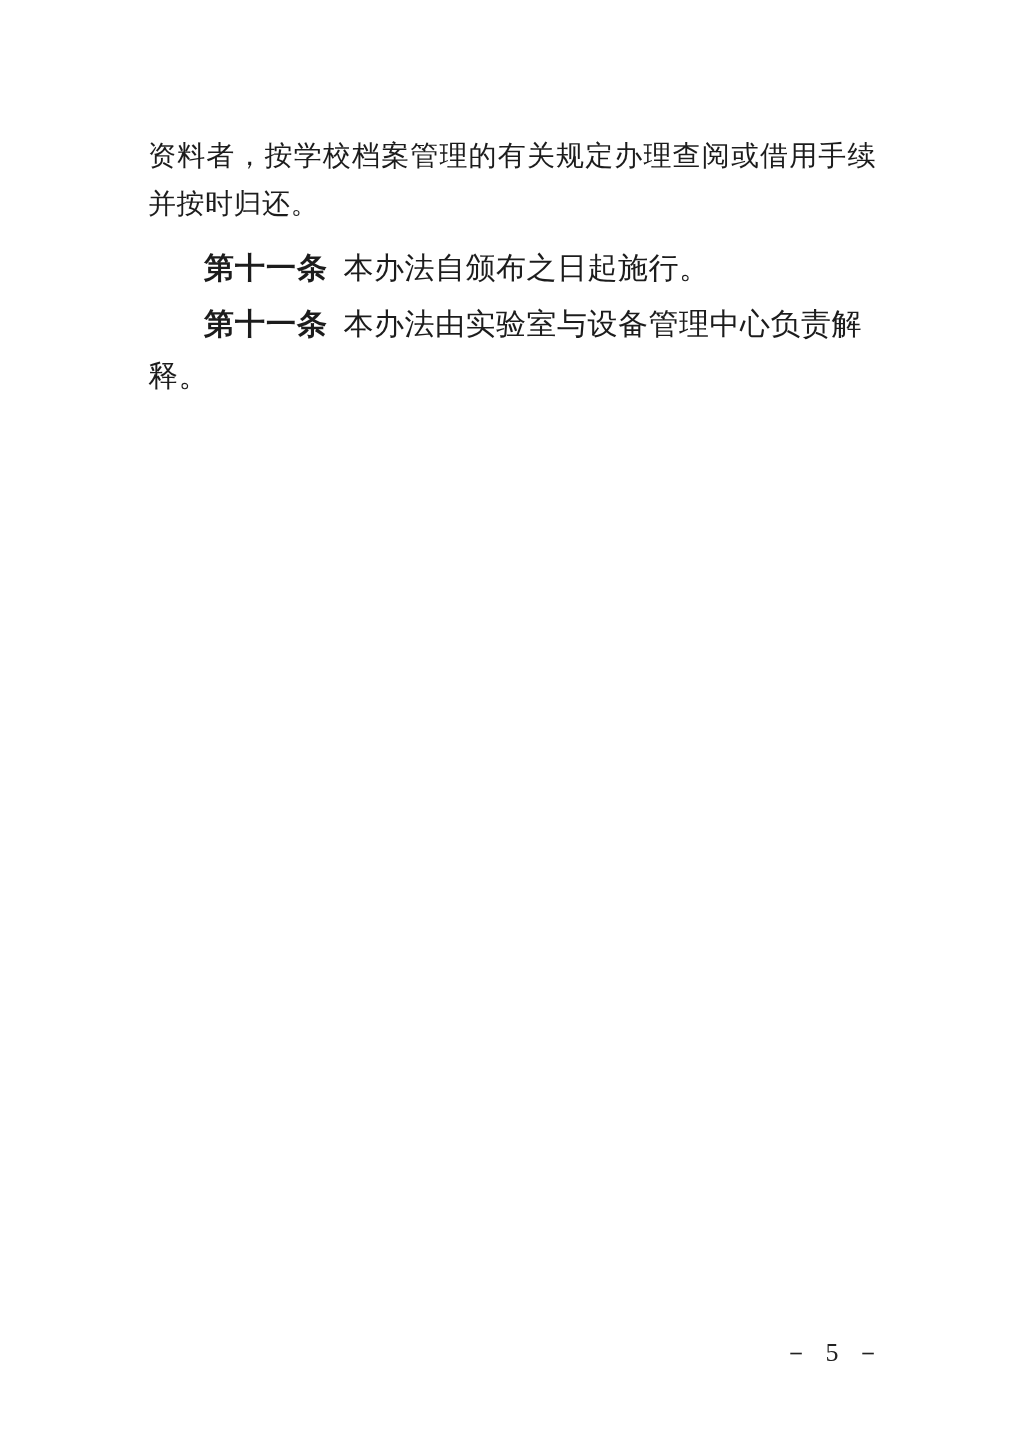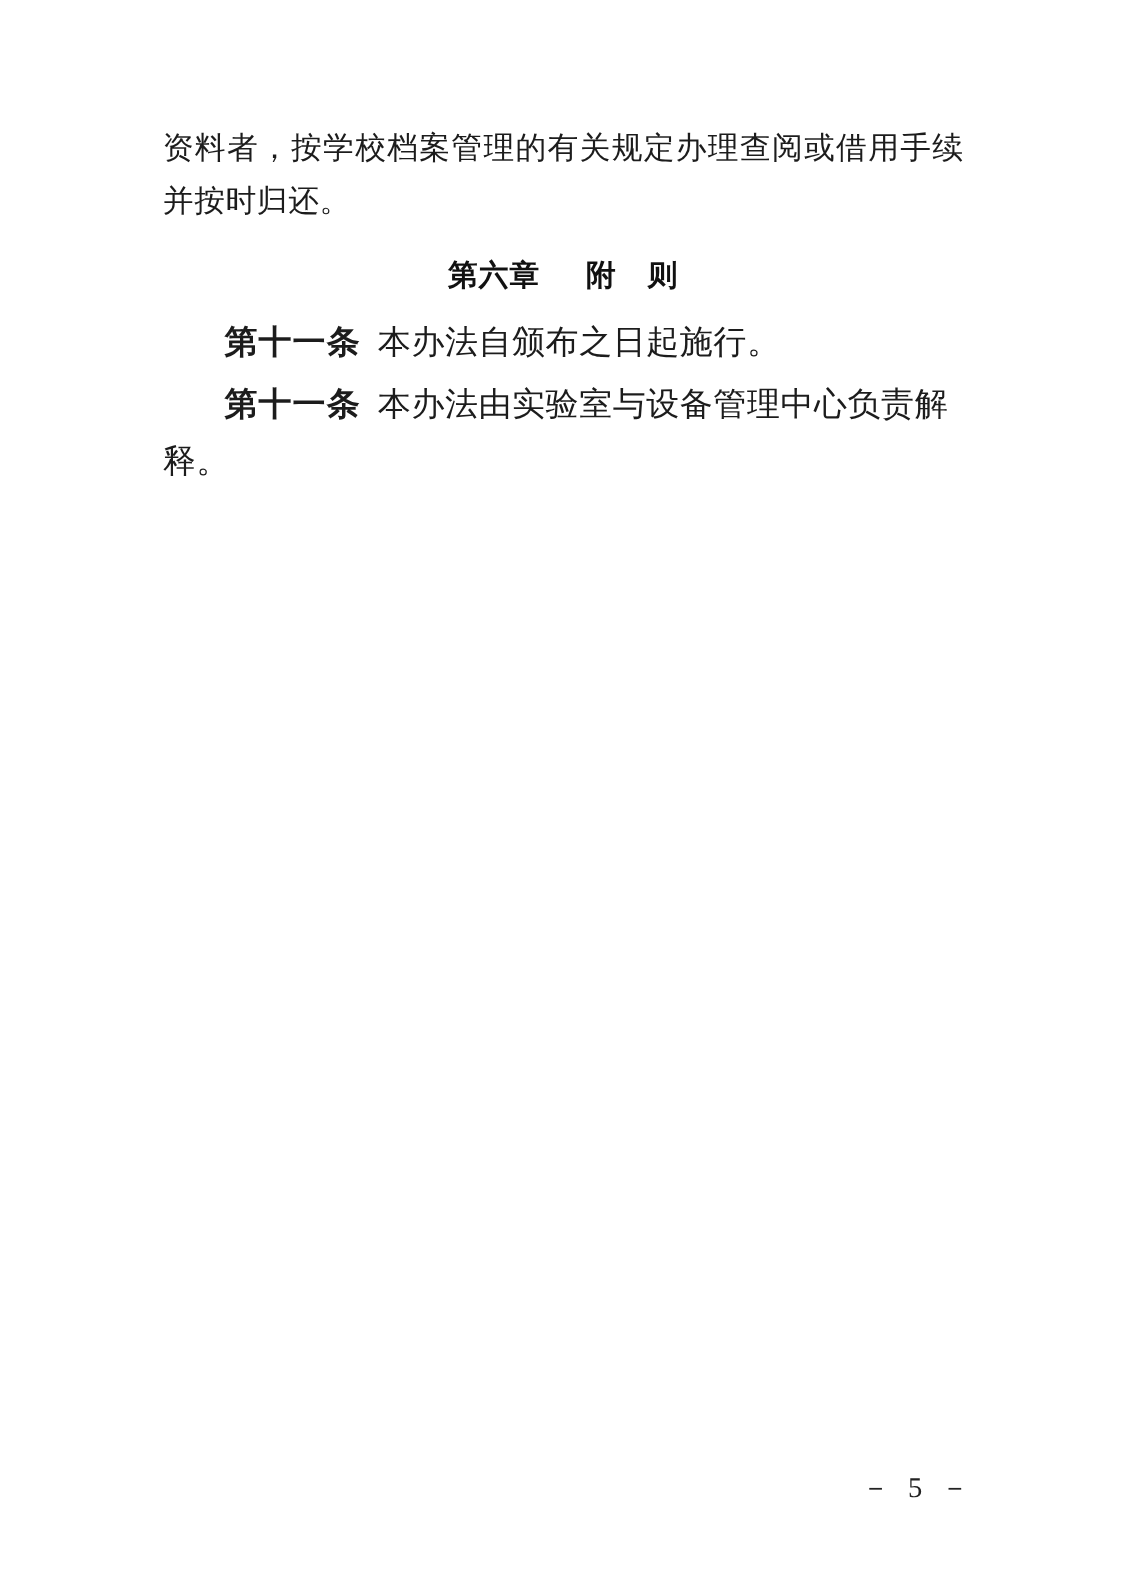--- a/index.html
+++ b/index.html
@@ -19,21 +19,21 @@
     position: absolute;
     top: 0;
     left: 0;
     width: 1024px;
     height: 1448px;
     background: #ffffff;
   }
   .content {
     position: absolute;
     left: 148px;
-    top: 112px;
+    top: 132px;
     width: 728px;
   }
   .para-continued {
     font-size: 28px;
     line-height: 1.72;
     letter-spacing: 0.5px;
     text-align: justify;
     text-justify: inter-ideograph;
     margin: 0 0 14px 0;
     color: #1c1c1c;
@@ -77,25 +77,20 @@
 </style>
 </head>
 <body>
 
 <div class="page">
 
   <div class="content">
 
     <p class="para-continued">资料者，按学校档案管理的有关规定办理查阅或借用手续并按时归还。</p>
 
-    <h2 class="chapter-heading">
-      <span>第六章</span>
-      <span class="gap"></span>
-      <span>附　则</span>
-    </h2>
 
     <p class="article">
       <span class="label">第十一条</span>
       <span class="body">本办法自颁布之日起施行。</span>
     </p>
 
     <p class="article">
       <span class="label">第十一条</span>
       <span class="body">本办法由实验室与设备管理中心负责解释。</span>
     </p>

